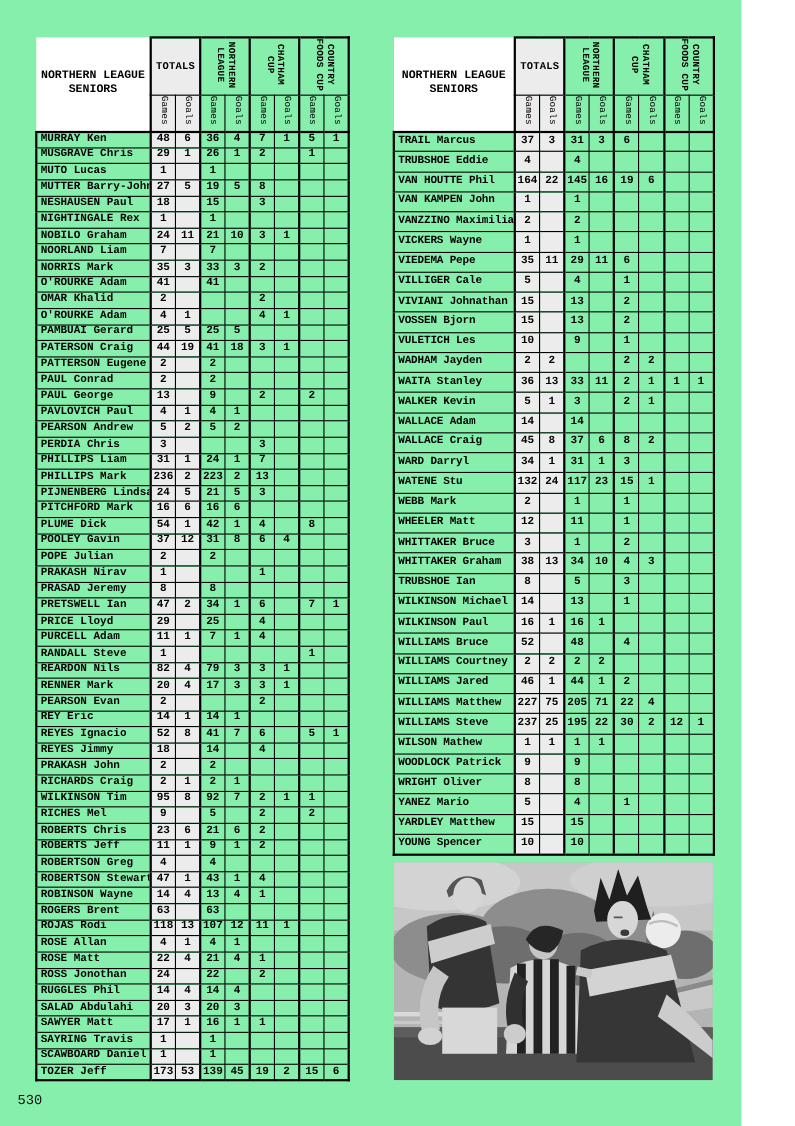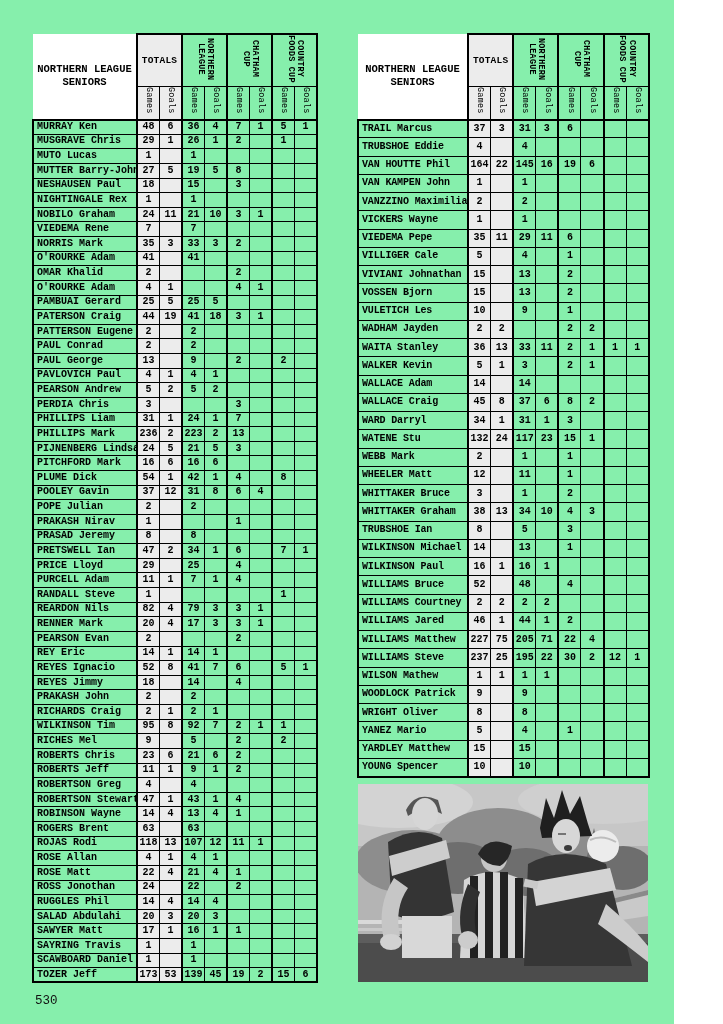--- a/index.html
+++ b/index.html
@@ -23,21 +23,21 @@
   tr.grp-row{height:52px;}
   tr.sub{height:33px;}
 
   .tbl-left{left:32px;top:33px;width:284px;}
   .tbl-right{left:357px;top:33px;width:291px;}
   .tbl-left tbody tr{height:14.64px;margin-top:17px;}
   .tbl-right tbody tr{height:18.25px;}
   .tbl-right td.name{letter-spacing:-.15px;}
 
   .photo{position:absolute;left:358px;top:784px;width:290px;height:198px;line-height:0;}
-  .pageno{position:absolute;left:35px;top:994px;font-size:12.5px;color:#111;}
+  .pageno{position:absolute;left:16px;top:994px;font-size:12.5px;color:#111;}
 </style>
 </head>
 <body>
 
 <div class="page">
 
   <table class="t tbl-left">
     <colgroup>
       <col style="width:104px">
         <col style="width:22.5px">
@@ -140,21 +140,21 @@
           <td class="tot gb">24</td>
           <td class="tot">11</td>
           <td class="gb">21</td>
           <td>10</td>
           <td class="gb">3</td>
           <td>1</td>
           <td class="gb"></td>
           <td class="outr"></td>
         </tr>
         <tr>
-          <td class="name">VIEDEMA Rene</td>
+          <td class="name">NOORLAND Liam</td>
           <td class="tot gb">7</td>
           <td class="tot"></td>
           <td class="gb">7</td>
           <td></td>
           <td class="gb"></td>
           <td></td>
           <td class="gb"></td>
           <td class="outr"></td>
         </tr>
         <tr>

